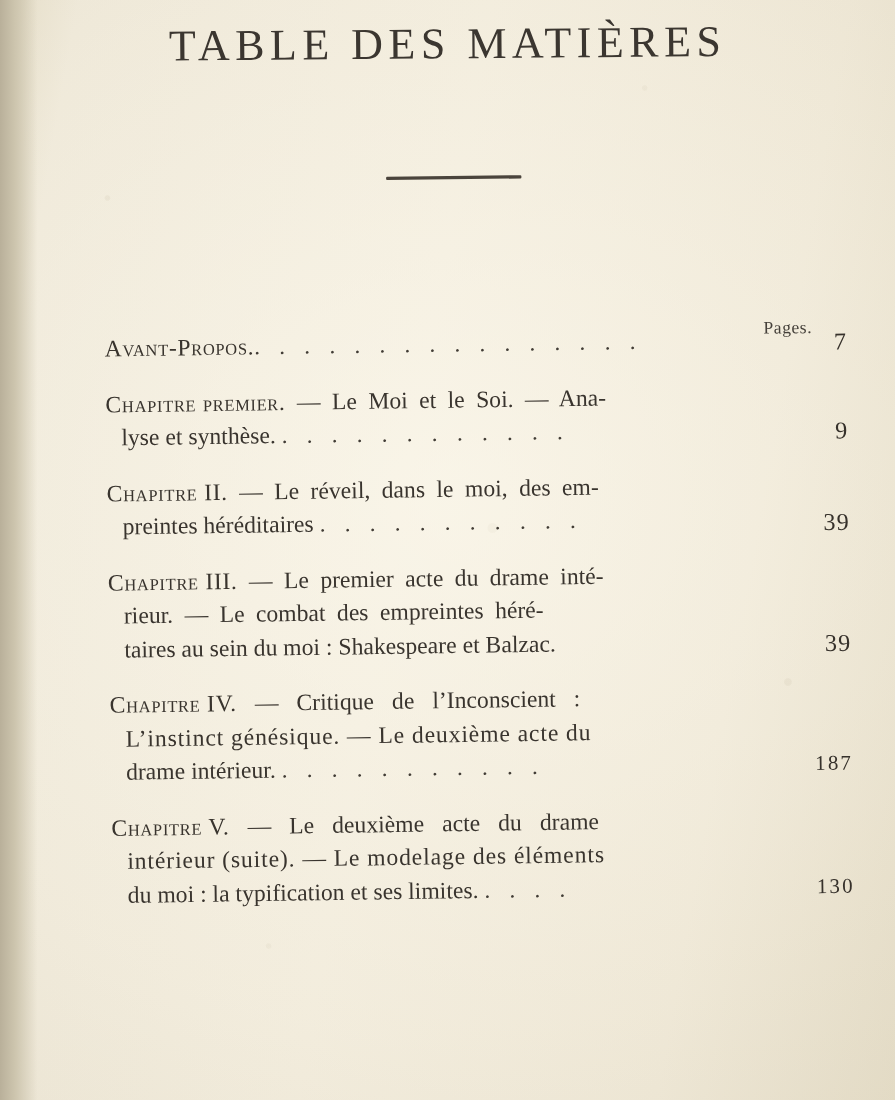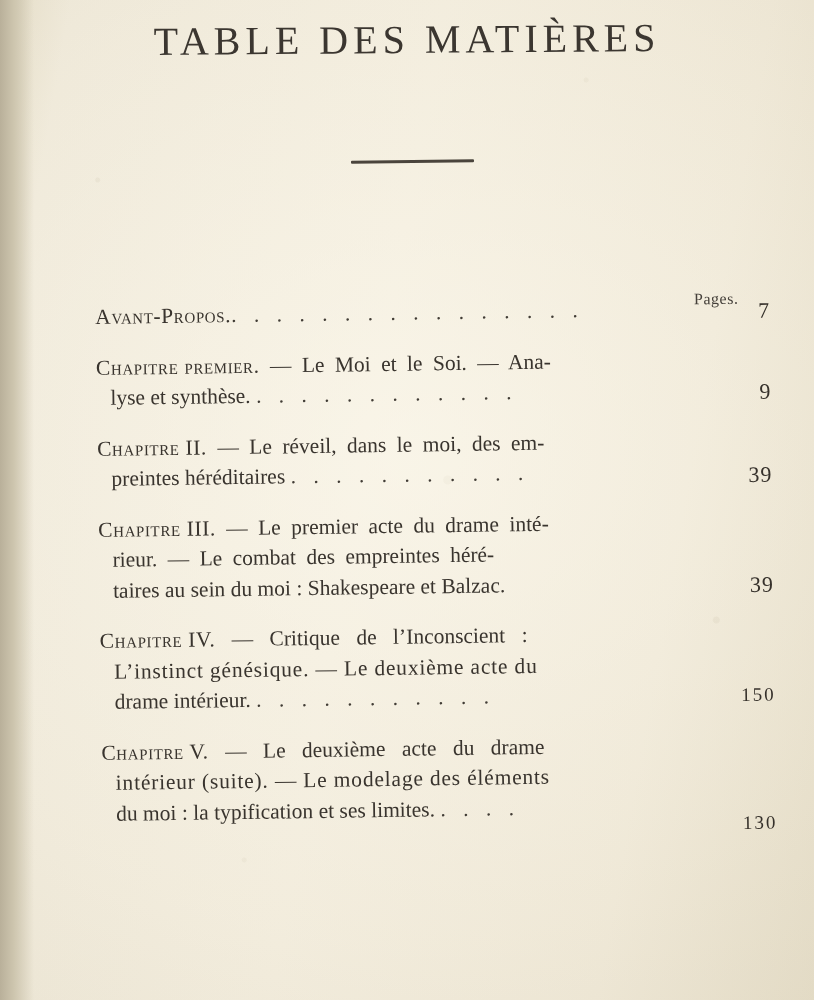--- a/index.html
+++ b/index.html
@@ -211,33 +211,33 @@
     <div class="entry">
       <div class="line">
         <span class="smallcaps">Chapitre IV.</span><span class="wider"> — Critique de l’Inconscient :</span>
       </div>
       <div class="line indent">
         <span class="sp1">L’instinct génésique. — Le deuxième acte du</span>
       </div>
       <div class="line indent">
         <span>drame intérieur.</span>
         <span class="dots">. . . . . . . . . . .</span>
-        <span class="pagenum small" style="top:4px;">150</span>
+        <span class="pagenum small" style="top:4px;">187</span>
       </div>
     </div>
 
     <div class="entry">
       <div class="line">
         <span class="smallcaps">Chapitre V.</span><span class="wider"> — Le deuxième acte du drame</span>
       </div>
       <div class="line indent">
         <span class="sp1">intérieur (<span class="it">suite</span>). — Le modelage des éléments</span>
       </div>
       <div class="line indent">
         <span>du moi : la typification et ses limites.</span>
         <span class="dots">. . . .</span>
-        <span class="pagenum small" style="top:4px;margin-top:16px;">130</span>
+        <span class="pagenum small" style="top:4px;">130</span>
       </div>
     </div>
 
   </div>
 
 </div>
 
 </body></html>

